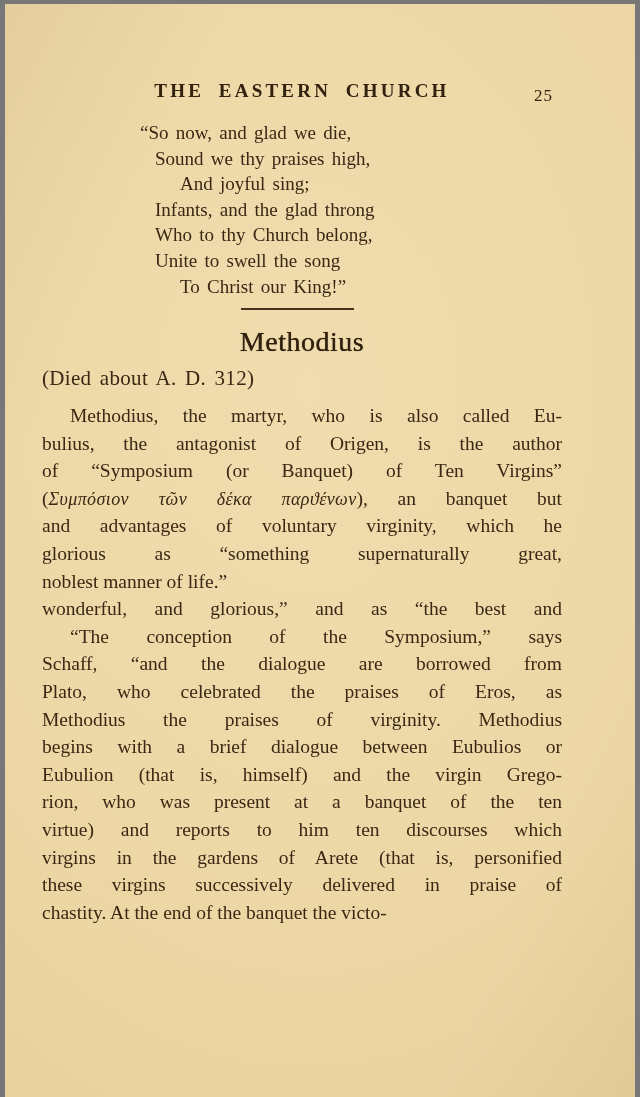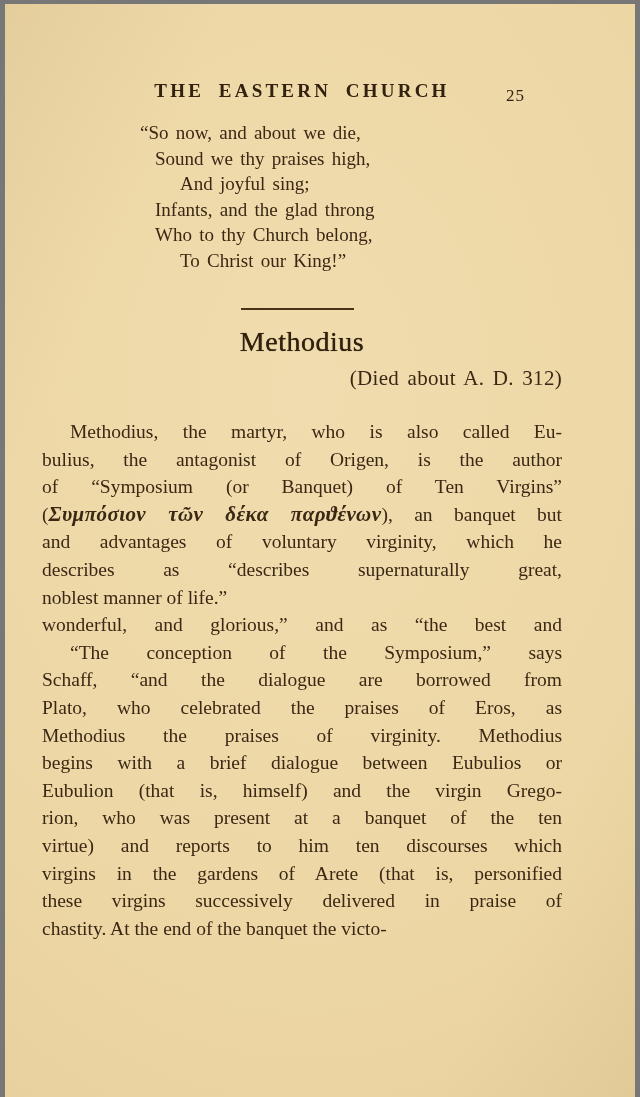--- a/index.html
+++ b/index.html
@@ -24,21 +24,21 @@
   .header-title {
     text-align: center;
     font-size: 19px;
     font-weight: bold;
     letter-spacing: 0.17em;
     word-spacing: 0.35em;
     color: #32210f;
   }
   .page-number {
     position: absolute;
-    top: 6px; left: 464px;
+    top: 6px; left: 492px;
     font-size: 17px;
     letter-spacing: 1px;
     color: #32210f;
   }
 
   .poem {
     position: absolute;
     top: 116px; left: 135px; width: 420px;
     font-size: 19px;
     word-spacing: 2.5px;
@@ -66,79 +66,80 @@
     text-align: center;
     font-size: 28px;
     font-weight: normal;
     letter-spacing: 0.5px;
     color: #30200e;
     text-shadow: 0 0 0.7px currentColor;
   }
   .subheading {
     position: absolute;
     top: 362px; left: 37px; width: 520px;
-    text-align: right;
+    text-align: left;
     font-size: 21px;
     word-spacing: 3px;
     letter-spacing: 0.3px;
   }
 
   .textblock {
     position: absolute;
-    top: 414px; left: 37px; width: 520px;
+    top: 398px; left: 37px; width: 520px;
     font-size: 19.5px;
   }
   .line {
     height: 27.6px;
     line-height: 27.6px;
     overflow: hidden;
     text-align: justify;
     text-align-last: justify;
   }
   .line.ind { text-indent: 28px; }
   .line.endp { text-align-last: left; }
   .greek {
     font-style: italic;
-    font-weight: bold;
-    font-size: 21px;
+    font-weight: normal;
+    font-size: 18px;
     letter-spacing: 0.4px;
   }
 </style>
 </head>
 <body>
 
 <div class="page">
 
   <div class="running-header">
     <div class="header-title">THE EASTERN CHURCH</div>
     <div class="page-number">25</div>
   </div>
 
   <div class="poem">
-    <div class="pline outq">“So now, and about we die,</div>
+    <div class="pline outq">“So now, and glad we die,</div>
     <div class="pline">Sound we thy praises high,</div>
     <div class="pline in40">And joyful sing;</div>
     <div class="pline">Infants, and the glad throng</div>
     <div class="pline">Who to thy Church belong,</div>
+    <div class="pline">Unite to swell the song</div>
     <div class="pline in40">To Christ our King!”</div>
   </div>
 
   <div class="divider"></div>
 
   <h2 class="heading">Methodius</h2>
   <div class="subheading">(Died about A. D. 312)</div>
 
   <div class="textblock">
 
     <div class="line ind">Methodius, the martyr, who is also called Eu-</div>
     <div class="line">bulius, the antagonist of Origen, is the author</div>
     <div class="line">of “Symposium (or Banquet) of Ten Virgins”</div>
     <div class="line"><span>(</span><span class="greek">Συμπόσιον τῶν δέκα παρϑένων</span><span>), an banquet but</span></div>
     <div class="line">and advantages of voluntary virginity, which he</div>
-    <div class="line">describes as “describes supernaturally great,</div>
+    <div class="line">glorious as “something supernaturally great,</div>
     <div class="line endp">noblest manner of life.”</div>
     <div class="line">wonderful, and glorious,” and as “the best and</div>
 
     <div class="line ind">“The conception of the Symposium,” says</div>
     <div class="line">Schaff, “and the dialogue are borrowed from</div>
     <div class="line">Plato, who celebrated the praises of Eros, as</div>
     <div class="line">Methodius the praises of virginity.  Methodius</div>
     <div class="line">begins with a brief dialogue between Eubulios or</div>
     <div class="line">Eubulion (that is, himself) and the virgin Grego-</div>
     <div class="line">rion, who was present at a banquet of the ten</div>

